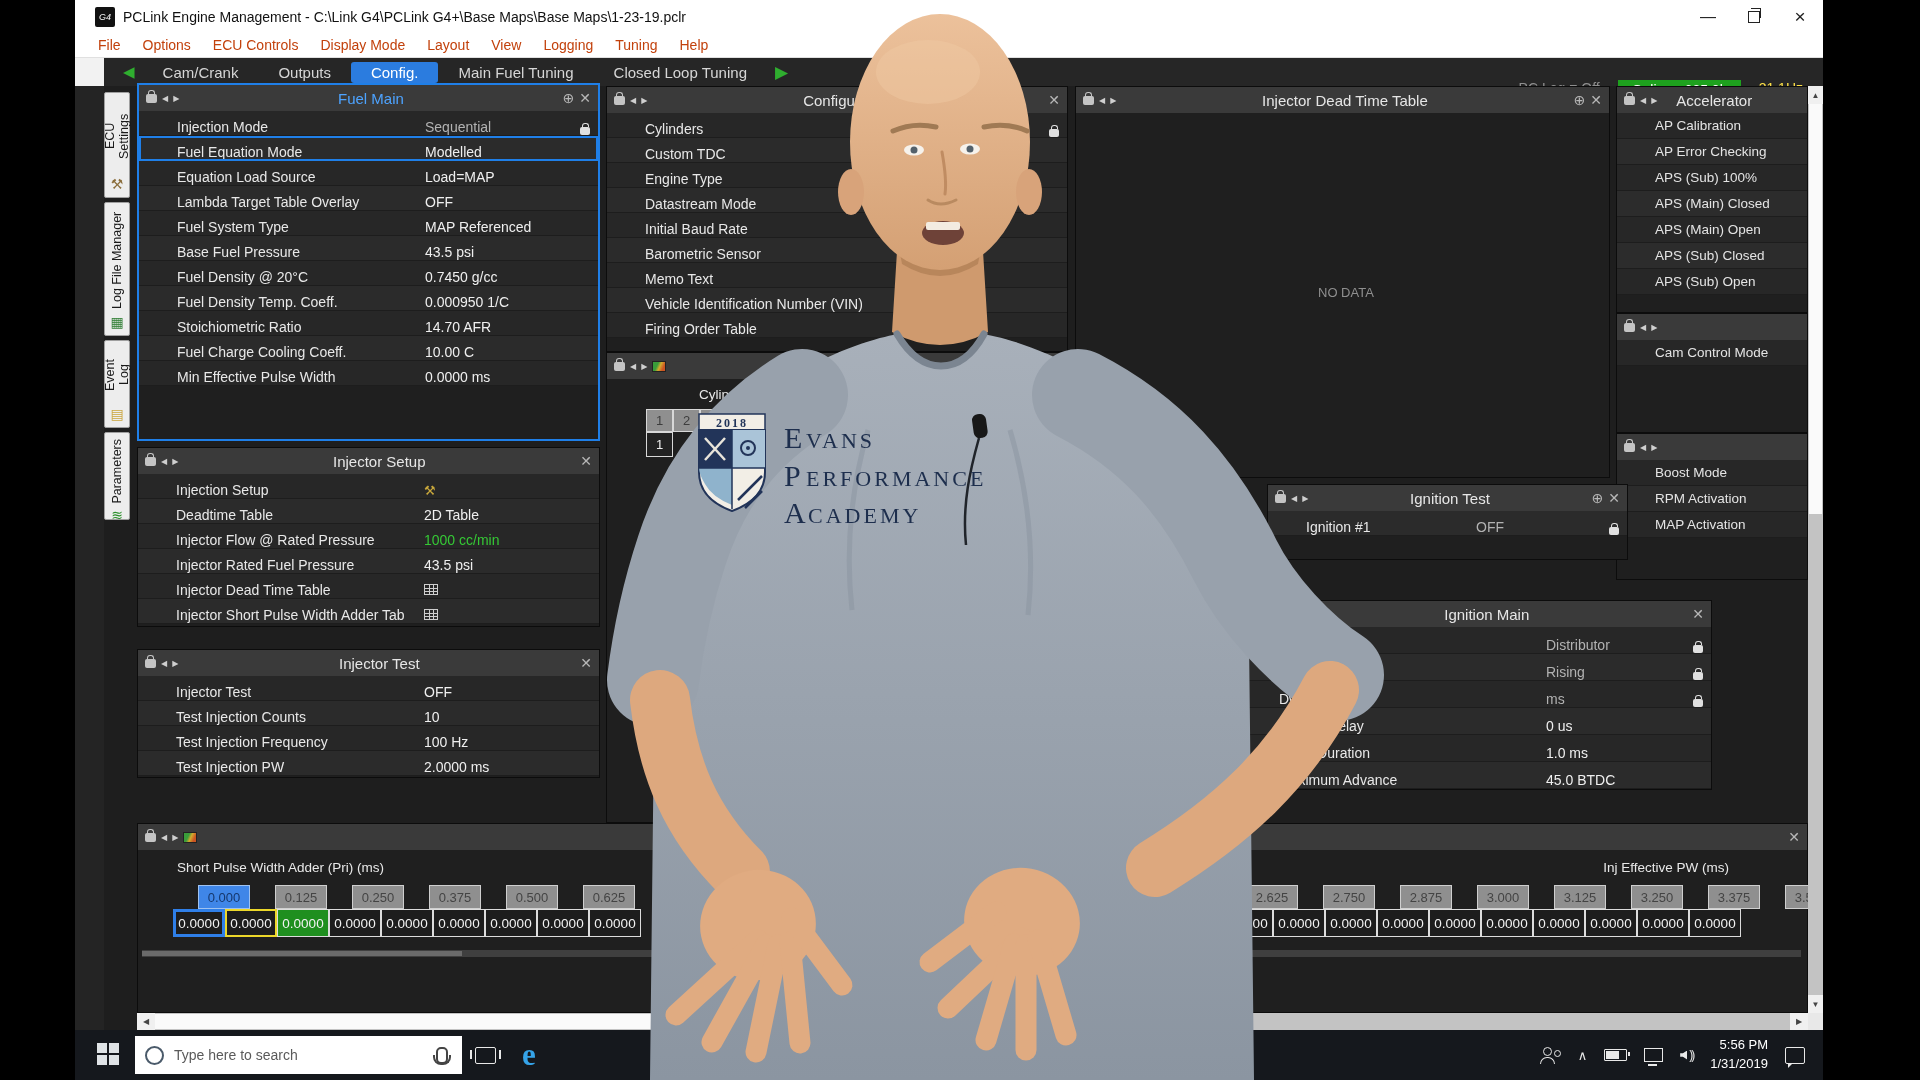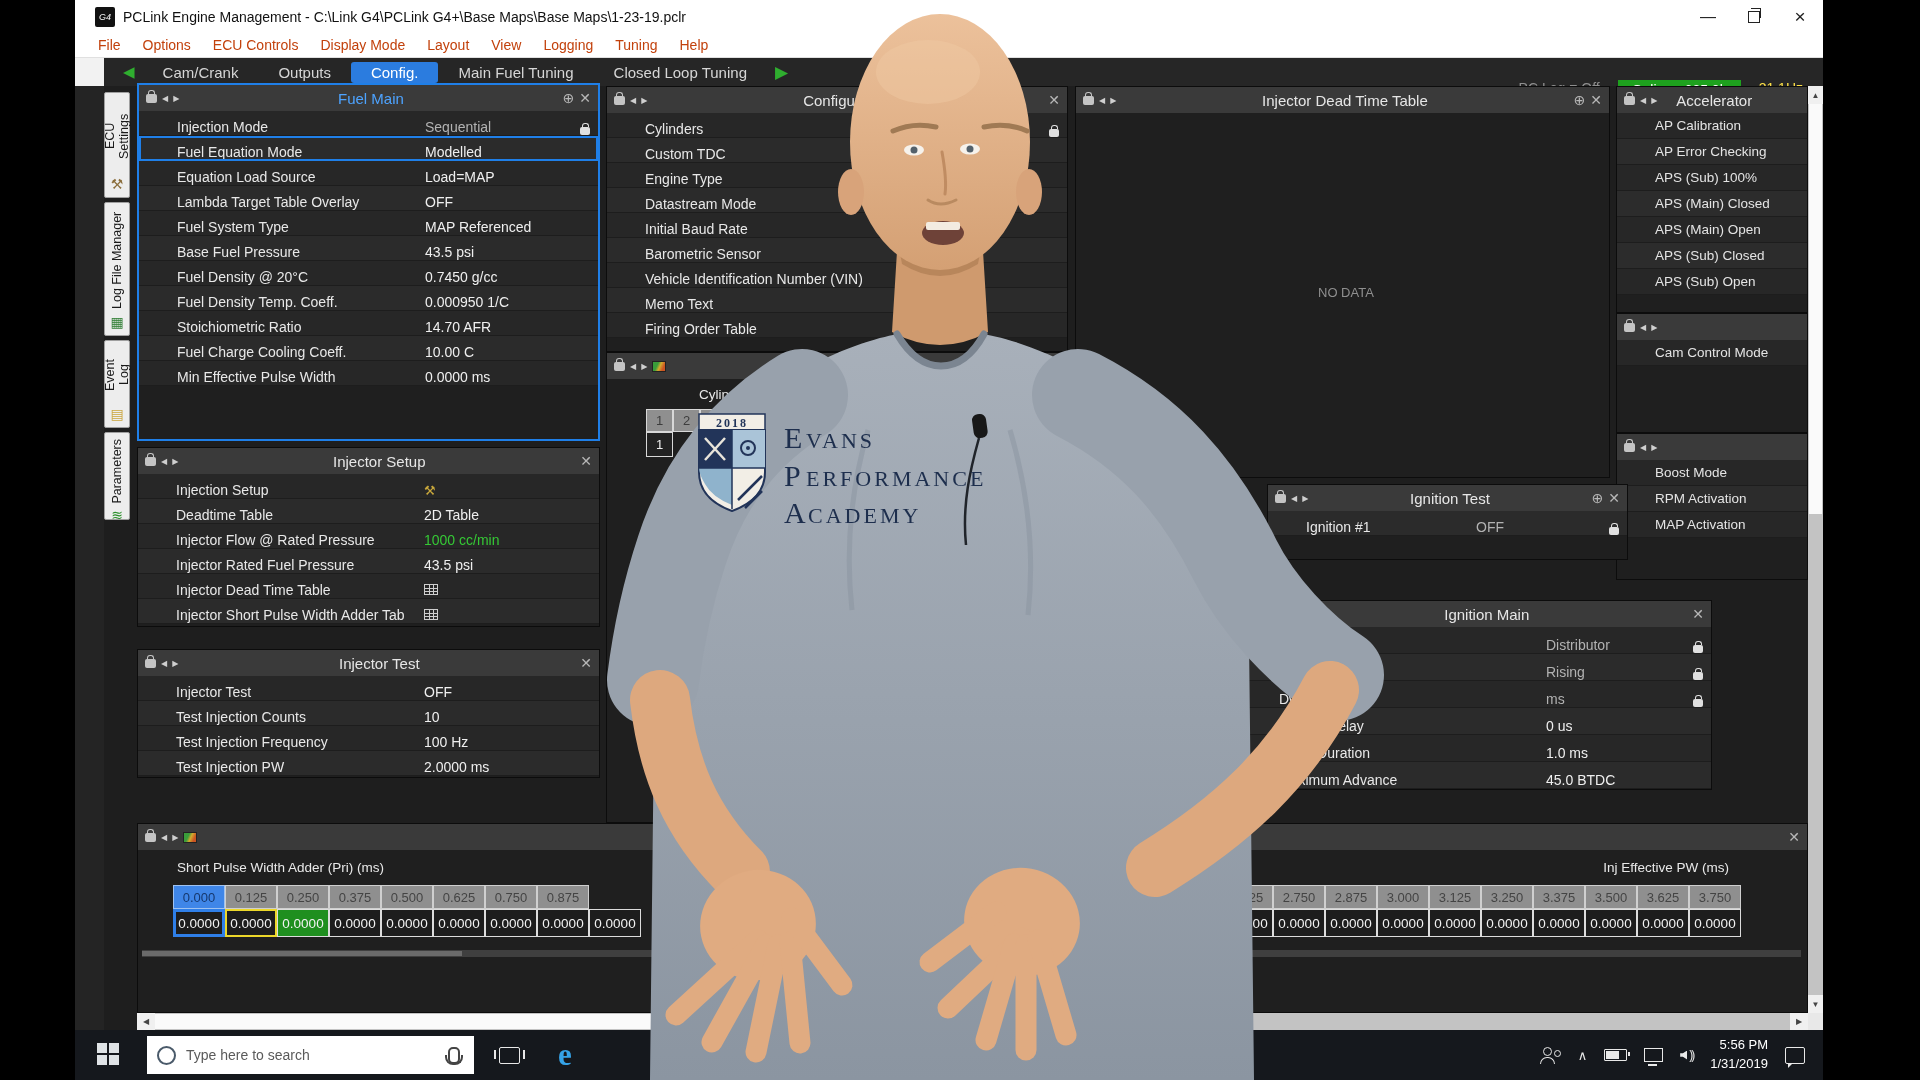--- a/index.html
+++ b/index.html
@@ -65,38 +65,38 @@
   .frow{display:flex;}
   .fa,.fb{width:33px;height:26px;border:1px solid #3a3a3a;box-sizing:border-box;color:#d8d8d8;font-size:13px;display:flex;align-items:center;padding:0 3px;background:#222;}
   .fa{justify-content:flex-end;}
   .fa.fsel{border:2px solid #fff;}
   
   .srow{height:25px;display:flex;align-items:center;padding-left:38px;font-size:13.5px;color:#e4e4e4;background:#272727;border-bottom:1px solid #1d1d1d;}
   .slist > .srow:nth-child(even){background:#2c2c2c;}
   
   .btitle{position:absolute;font-size:13.5px;color:#e8e8e8;white-space:nowrap;}
   .cells{position:absolute;display:flex;}
-  .hcell{width:52px;height:24px;background:#8f8f8f;border:1px solid #cfcfcf;box-sizing:border-box;color:#444;font-size:13px;display:flex;align-items:center;justify-content:center;}
+  .hcell{width:52px;height:24px;background:#8f8f8f;border:1px solid #cfcfcf;box-sizing:border-box;color:#444;font-size:13px;display:flex;align-items:center;justify-content:center;margin-left:25px;}
   .hcell.hd-active{background:#3f86e8;color:#16386e;border-color:#9fc2f0;}
   .vcell{width:52px;height:28px;background:#1d1d1d;border:1px solid #dcdcdc;box-sizing:border-box;color:#f2f2f2;font-size:13.5px;display:flex;align-items:center;justify-content:center;}
   .vcell.v-sel{border:3px solid #2f7fe8;}
   .vcell.v-yellow{border:2px solid #ecd72a;}
   .vcell.v-green{background:#1f8f1f;}
   
   #vscroll{position:absolute;left:1733px;top:86px;width:15px;height:927px;background:#c3c3c3;}
   #vscroll .sarr{position:absolute;left:0;width:15px;height:18px;background:#f0f0f0;color:#444;font-size:8px;display:flex;align-items:center;justify-content:center;}
   #vscroll .sthumb{position:absolute;left:1px;top:18px;width:13px;height:410px;background:#fafafa;}
   #hscroll{position:absolute;left:62px;top:1013px;width:1671px;height:17px;background:#c3c3c3;}
   #hscroll .sarr{position:absolute;top:0;width:18px;height:17px;background:#f0f0f0;color:#444;font-size:8px;display:flex;align-items:center;justify-content:center;}
   #hscroll .sthumb{position:absolute;left:18px;top:1px;width:540px;height:15px;background:#fafafa;}
   #scorner{position:absolute;left:1733px;top:1013px;width:15px;height:17px;background:#e8e8e8;}
   .tbl-scroll{position:absolute;height:7px;background:#3f3f3f;}
   .tbl-scroll .tthumb{position:absolute;left:0;top:1px;height:5px;width:320px;background:#6a6a6a;}
   
-  #taskbar{position:absolute;left:0;top:1030px;width:1748px;height:50px;background:#15181d;display:flex;align-items:center;z-index:10;gap:12px;}
+  #taskbar{position:absolute;left:0;top:1030px;width:1748px;height:50px;background:#15181d;display:flex;align-items:center;z-index:10;}
   #startbtn{width:24px;height:24px;display:grid;grid-template-columns:10px 10px;grid-template-rows:10px 10px;gap:2px;margin:0 14px 0 22px;}
   #startbtn span{background:#dfe3e6;}
   #searchbox{width:327px;height:38px;background:#fff;display:flex;align-items:center;padding:0 10px;box-sizing:border-box;gap:10px;}
   #search-ring{width:15px;height:15px;border:2px solid #4a5a6a;border-radius:50%;flex:none;}
   #search-text{flex:1;font-size:14px;color:#5a5a5a;white-space:nowrap;overflow:hidden;}
   .mic{width:8px;height:13px;border:2px solid #444;border-radius:5px;position:relative;flex:none;margin-right:4px;}
   .mic::after{content:'';position:absolute;left:-5px;top:6px;width:14px;height:8px;border:2px solid #444;border-top:none;border-radius:0 0 8px 8px;}
   .tb-ic{margin:0 13px;display:flex;align-items:center;justify-content:center;}
   .taskview-ic{width:19px;height:15px;border:1.8px solid #e8e8e8;border-radius:2px;position:relative;}
   .taskview-ic::before{content:'';position:absolute;left:-6px;top:2px;width:2px;height:9px;background:#e8e8e8;}
@@ -361,27 +361,27 @@
           <span class="mini-lock"></span>
         </div>
 
         <div class="row">
           <span class="lab" style="width:370px;">Barometric Sensor</span>
           <span style="flex:1;"></span>
           <span class="mini-lock"></span>
         </div>
 
         <div class="row">
+          <span class="lab" style="width:370px;">Memo Text</span>
+          <span style="flex:1;"></span>
+          <span class="mini-lock"></span>
+        </div>
+
+        <div class="row">
           <span class="lab" style="width:370px;">Vehicle Identification Number (VIN)</span>
-          <span style="flex:1;"></span>
-          <span class="mini-lock"></span>
-        </div>
-
-        <div class="row">
-          <span class="lab" style="width:370px;">Memo Text</span>
           <span style="flex:1;"></span>
           <span class="mini-lock"></span>
         </div>
 
         <div class="row">
           <span class="lab" style="width:370px;">Firing Order Table</span>
           <span style="flex:1;"></span>
           <span class="mini-lock"></span>
         </div>
       </div>

